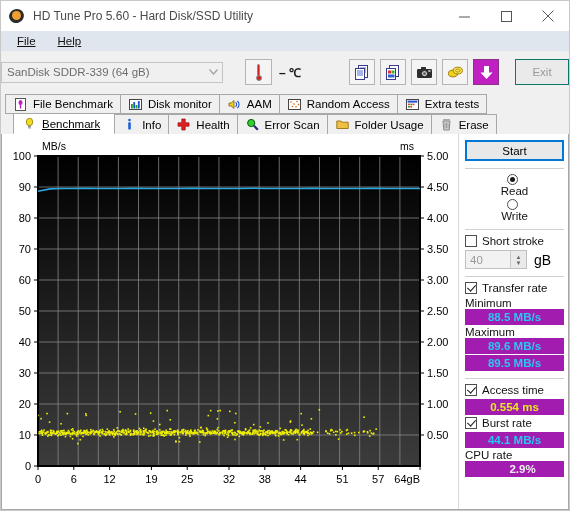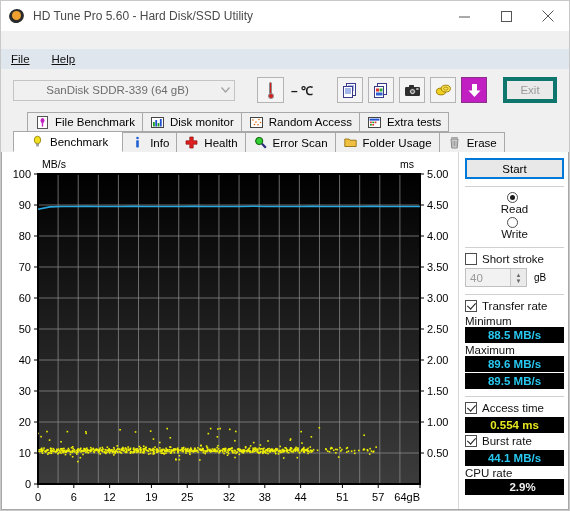--- a/index.html
+++ b/index.html
@@ -16,38 +16,38 @@
   .title-icon{width:18px;height:18px;margin-left:7px;margin-right:7px;position:relative;flex:0 0 auto;}
   .title-icon .platter{position:absolute;left:1px;top:2px;width:15px;height:14px;border-radius:50%;background:#2b2b2b;transform:rotate(-20deg);}
   .title-icon .inner{position:absolute;left:4px;top:4px;width:9px;height:9px;border-radius:50%;background:#f0a030;}
   .title-text{font-size:12px;color:#4a4a4a;flex:1 1 auto;}
   .winbtns{display:flex;height:30px;flex:0 0 auto;}
   .winbtn{width:42px;height:30px;display:flex;align-items:center;justify-content:center;color:#555;font-size:13px;}
   .winbtn.close{font-size:15px;}
   .winbtn svg{display:block;}
 
   
-  .menubar{height:20px;background:#dfe6ed;display:flex;align-items:center;padding-left:10px;flex:0 0 auto;margin-top:18px;}
+  .menubar{height:20px;background:#dfe6ed;display:flex;align-items:center;padding-left:16px;flex:0 0 auto;}
   .menuitem{margin-right:22px;font-size:11.5px;color:#111;}
   .menuitem u{text-decoration:underline;}
 
   
-  .toolbar{height:42px;background:#f0f0f0;display:flex;align-items:center;padding:0 12px;flex:0 0 auto;box-sizing:border-box;text-align:center;}
+  .toolbar{height:42px;background:#f0f0f0;display:flex;align-items:center;padding:0 0;flex:0 0 auto;box-sizing:border-box;}
   .combo{width:222px;height:21px;background:#f0f0f0;border:1px solid #c4c4c4;display:flex;align-items:center;box-sizing:border-box;}
   .combo .lbl{flex:1 1 auto;padding-left:5px;font-size:11.5px;color:#6d6d6d;white-space:nowrap;overflow:hidden;}
   .combo .arrow{width:18px;display:flex;align-items:center;justify-content:center;color:#9a9a9a;font-size:8px;}
   .tempbox{margin-left:22px;width:27px;height:26px;border:1px solid #b4b4b4;background:#f4f4f4;display:flex;align-items:center;justify-content:center;box-sizing:border-box;}
   .thermo{position:relative;width:6px;height:17px;}
   .thermo .stem{position:absolute;left:1.5px;top:0;width:3px;height:12px;background:#d32020;border:1px solid #8a8a8a;box-sizing:border-box;border-radius:2px 2px 0 0;}
   .thermo .bulb{position:absolute;left:0;bottom:0;width:6px;height:6px;border-radius:50%;background:#d32020;border:1px solid #8a8a8a;box-sizing:border-box;}
   .tempval{margin-left:7px;font-size:12px;font-weight:bold;color:#1a1a1a;}
   .tb-spacer{flex:1 1 auto;}
   .tbtn{width:26px;height:26px;border:1px solid #b4b4b4;background:#f4f4f4;margin-left:5px;display:flex;align-items:center;justify-content:center;box-sizing:border-box;}
   .tbtn.accent{border:1px solid #8a2f8a;background:#c21fc2;}
-  .exitbtn{margin-left:16px;width:54px;height:26px;border:4px solid #0f766e;background:#eaeaea;color:#9a9a9a;display:flex;align-items:center;justify-content:center;font-size:11.5px;box-sizing:border-box;}
+  .exitbtn{margin-left:16px;width:54px;height:26px;border:1px solid #0f766e;background:#eaeaea;color:#9a9a9a;display:flex;align-items:center;justify-content:center;font-size:11.5px;box-sizing:border-box;}
 
   
   .tabzone{flex:0 0 auto;background:#f0f0f0;padding:0 4px;}
   .tabrow{display:flex;height:21px;align-items:flex-end;}
   .tab{height:20px;display:flex;align-items:center;padding:0 7px;background:#f0f0f0;border:1px solid #a8a8a8;border-bottom:none;margin-right:-1px;box-sizing:border-box;font-size:11.5px;white-space:nowrap;}
   .tab.active{background:#ffffff;border-bottom:1px solid #ffffff;height:21px;position:relative;z-index:5;}
   .tab .ticon{width:15px;height:15px;margin-right:5px;display:flex;align-items:center;justify-content:center;flex:0 0 auto;}
   .tabrow.row1 .tab{border-bottom:1px solid #a8a8a8;}
   .tabrow.row2{margin-top:-1px;}
 
@@ -65,23 +65,23 @@
   .radio{width:11px;height:11px;border-radius:50%;border:1px solid #4d4d4d;background:#fff;margin-right:5px;position:relative;box-sizing:border-box;flex:0 0 auto;}
   .radio.sel::after{content:"";position:absolute;left:2px;top:2px;width:5px;height:5px;border-radius:50%;background:#1a1a1a;}
   .cb-row{display:flex;align-items:center;margin-bottom:3px;}
   .cb{width:12px;height:12px;border:1px solid #4d4d4d;background:#fff;margin-right:5px;position:relative;box-sizing:border-box;flex:0 0 auto;}
   .cb.on::after{content:"";position:absolute;left:3px;top:0px;width:4px;height:7px;border:solid #1a1a1a;border-width:0 1.6px 1.6px 0;transform:rotate(42deg);}
   .lbltxt{font-size:11.5px;color:#111;}
   .spin-row{display:flex;align-items:center;margin-bottom:3px;}
   .spin{width:62px;height:19px;border:1px solid #c0c0c0;background:#f2f2f2;display:flex;align-items:center;box-sizing:border-box;}
   .spin .val{flex:1 1 auto;padding-left:4px;font-size:11.5px;color:#9a9a9a;}
   .spin .ud{width:15px;height:17px;border-left:1px solid #c8c8c8;background:#eaeaea;display:flex;flex-direction:column;align-items:center;justify-content:center;color:#666;font-size:6px;line-height:6px;}
-  .spin-unit{margin-left:7px;font-size:10px;}
+  .spin-unit{margin-left:7px;font-size:14px;}
   .reslabel{font-size:11.5px;color:#111;margin-top:1px;}
-  .resbox{height:16px;background:#000000;display:flex;align-items:center;justify-content:center;font-size:11.5px;font-weight:bold;margin-bottom:1px;}
+  .resbox{height:16px;background:#a21caf;display:flex;align-items:center;justify-content:center;font-size:11.5px;font-weight:bold;margin-bottom:1px;}
   .resbox.cyan{color:#28c8f0;}
   .resbox.yellow{color:#e8e820;}
   .resbox.white{color:#f0f0f0;padding-left:16px;}
 </style>
 </head>
 <body>
 
 <div class="window">
 
   <div class="titlebar">
@@ -181,41 +181,51 @@
         <path d="M6 2 H11 V8.5 H14.5 L8.5 15 L2.5 8.5 H6 Z" fill="#ffffff"></path>
       </svg>
     </div>
 
     <div class="exitbtn">Exit</div>
   </div>
 
   <div class="tabzone">
 
     <div class="tabrow row1">
-      <div class="tab" style="margin-left:22px;">
+      <div class="tab" style="">
         <span class="ticon">
           <svg width="13" height="13" viewBox="0 0 13 13">
               <rect x="1.5" y="0.5" width="10" height="12" fill="#fff" stroke="#555" stroke-width="1"></rect>
               <ellipse cx="6.5" cy="4.5" rx="2" ry="2.6" fill="#c020c0"></ellipse>
               <rect x="5.8" y="6.6" width="1.4" height="4" fill="#c020c0"></rect>
             </svg>
         </span>
         <span>File Benchmark</span>
       </div>
       <div class="tab">
         <span class="ticon">
           <svg width="13" height="13" viewBox="0 0 13 13">
               <rect x="0.5" y="1.5" width="12" height="10" fill="#fff" stroke="#444" stroke-width="1"></rect>
               <rect x="2" y="6" width="1.8" height="4.5" fill="#20a020"></rect>
               <rect x="4.3" y="4" width="1.8" height="6.5" fill="#2050d0"></rect>
               <rect x="6.6" y="7" width="1.8" height="3.5" fill="#20a020"></rect>
               <rect x="8.9" y="3" width="1.8" height="7.5" fill="#2050d0"></rect>
             </svg>
         </span>
         <span>Disk monitor</span>
+      </div>
+      <div class="tab">
+        <span class="ticon">
+          <svg width="13" height="13" viewBox="0 0 13 13">
+              <path d="M1 5 H3.2 L6 2.5 V10.5 L3.2 8 H1 Z" fill="#f0d020" stroke="#806000" stroke-width="0.8"></path>
+              <path d="M7.6 4.2 A3.2 3.2 0 0 1 7.6 8.8" fill="none" stroke="#2050d0" stroke-width="1.1"></path>
+              <path d="M9.4 2.8 A5 5 0 0 1 9.4 10.2" fill="none" stroke="#2050d0" stroke-width="1.1"></path>
+            </svg>
+        </span>
+        <span>AAM</span>
       </div>
       <div class="tab">
         <span class="ticon">
           <svg width="13" height="13" viewBox="0 0 13 13">
               <rect x="0.5" y="1.5" width="12" height="10" fill="#fff" stroke="#444" stroke-width="1"></rect>
               <circle cx="3" cy="4" r="0.8" fill="#e06000"></circle>
               <circle cx="6" cy="6" r="0.8" fill="#e06000"></circle>
               <circle cx="9" cy="3.5" r="0.8" fill="#e06000"></circle>
               <circle cx="4.5" cy="8.5" r="0.8" fill="#e06000"></circle>
               <circle cx="8" cy="8.8" r="0.8" fill="#e06000"></circle>
@@ -234,21 +244,21 @@
               <rect x="6.6" y="5.6" width="1.8" height="1.6" fill="#e03030"></rect>
               <rect x="2" y="8" width="1.8" height="1.6" fill="#20a020"></rect>
               <rect x="4.3" y="8" width="1.8" height="1.6" fill="#e03030"></rect>
             </svg>
         </span>
         <span>Extra tests</span>
       </div>
     </div>
 
     <div class="tabrow row2">
-      <div class="tab active" style="margin-left:8px;padding:0 14px 0 16px;">
+      <div class="tab active" style="margin-left:8px;padding:0 14px 0 8px;text-decoration:underline;">
         <span class="ticon">
           <svg width="13" height="13" viewBox="0 0 13 13">
               <ellipse cx="6.5" cy="5" rx="3.2" ry="3.8" fill="#f0e020" stroke="#907800" stroke-width="0.8"></ellipse>
               <rect x="5" y="8.6" width="3" height="1.2" fill="#888"></rect>
               <rect x="5.2" y="10.2" width="2.6" height="1.2" fill="#888"></rect>
             </svg>
         </span>
         <span>Benchmark</span>
       </div>
       <div class="tab">

